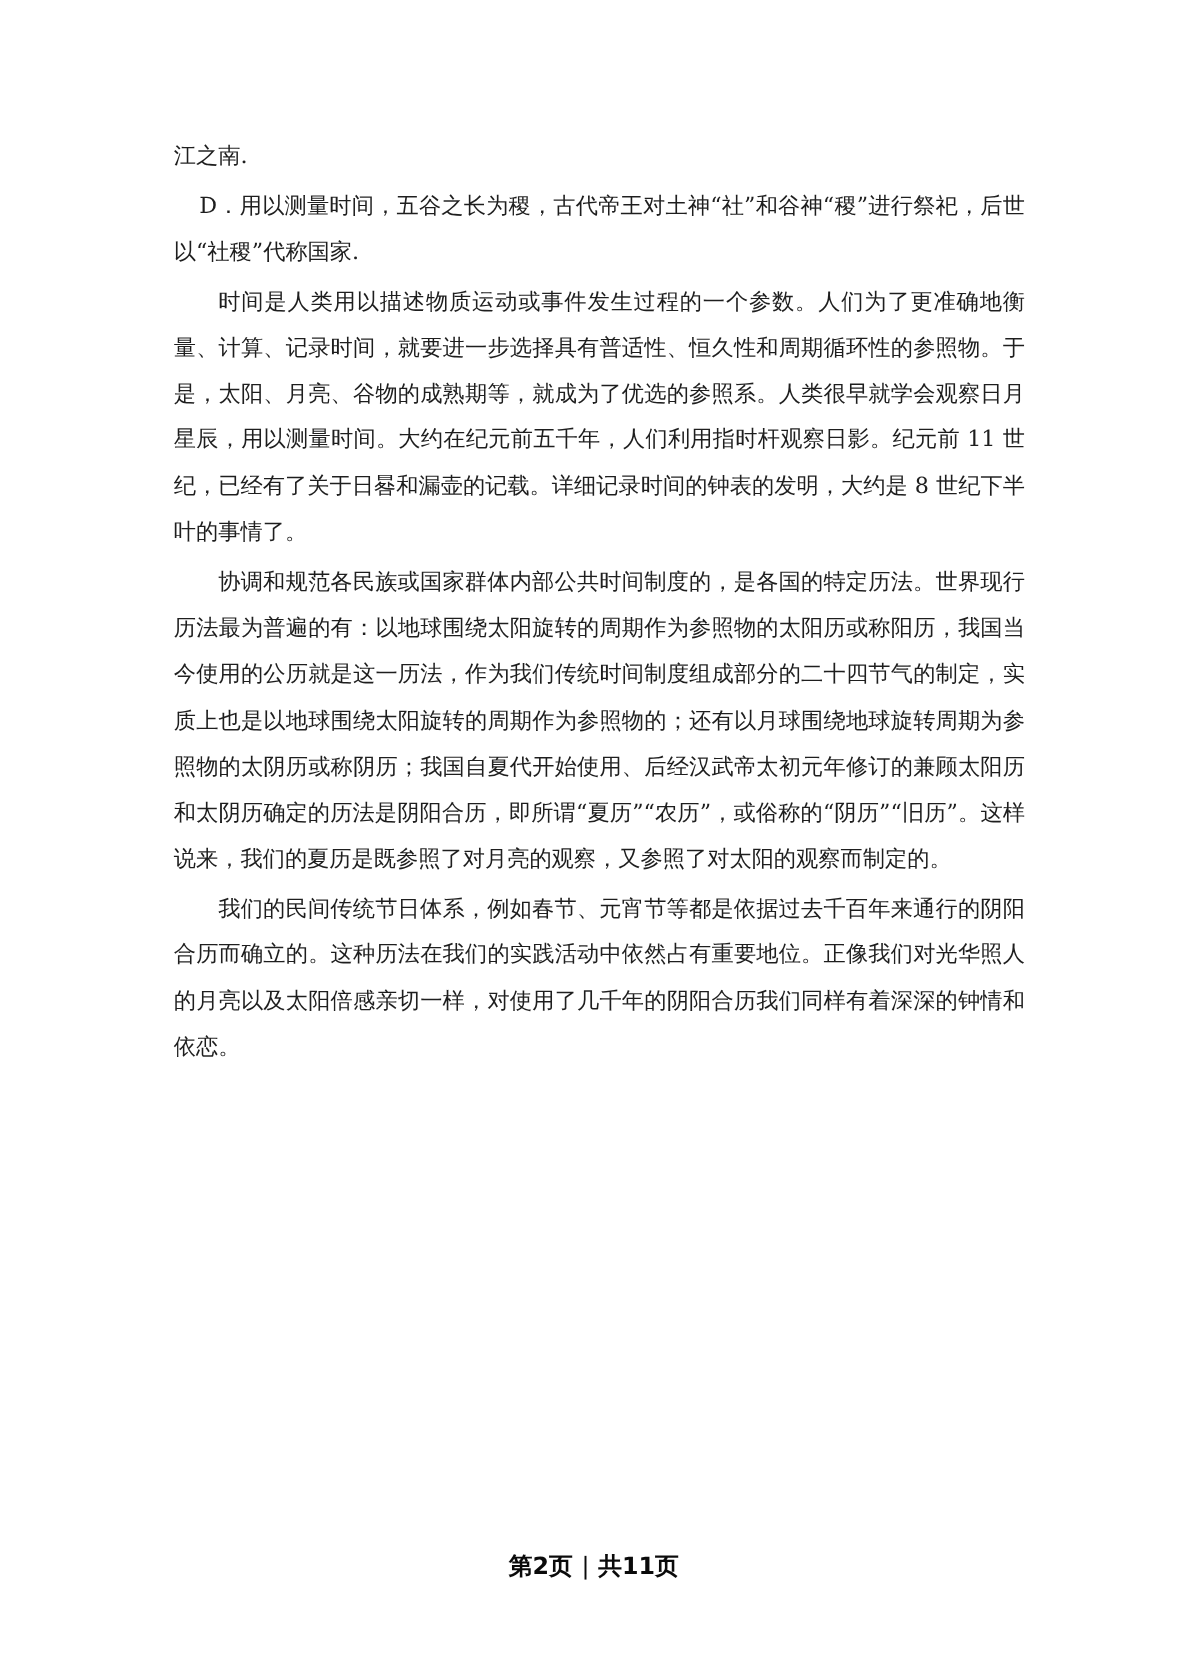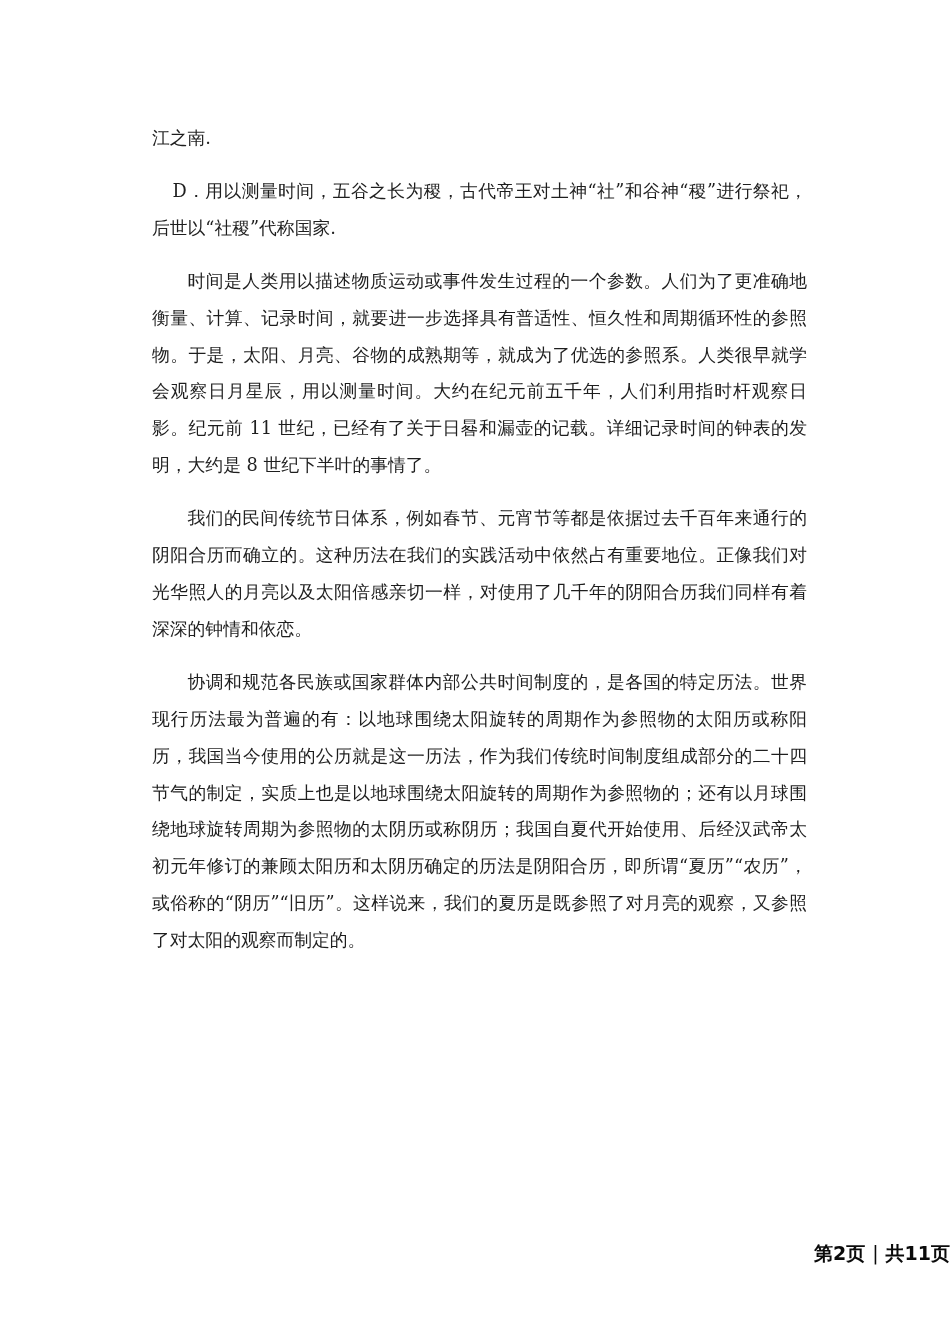--- a/index.html
+++ b/index.html
@@ -19,53 +19,53 @@
   .doc {
     position: absolute;
     left: 136px;
     top: 104px;
     width: 687px;
     font-size: 17.8px;
     line-height: 36.9px;
     text-align: justify;
   }
   .block {
-    margin: 16px;
+    margin: 3px;
     padding: 0;
   }
   .b-plain   { text-indent: 0; }
   .b-option  { text-indent: 1.15em; }
   .b-heading { text-indent: 0; font-weight: 700; }
   .b-question{ text-indent: 0; }
   .b-para    { text-indent: 2em; }
   .footer {
     position: absolute;
     left: 0;
     top: 1240px;
     width: 100%;
-    text-align: right;
+    text-align: center;
     font-family: "DejaVu Sans", "Liberation Sans", sans-serif;
     font-weight: 700;
     font-size: 19px;
     color: #0a0a0a;
     line-height: 26px;
   }
   .footer .sep {
     margin: 0 7px;
     font-weight: 400;
   }
 </style>
 </head>
 <body>
 
 <div class="page">
 
   <div class="doc">
       <div class="block b-plain">江之南.</div>
       <div class="block b-option">D．用以测量时间，五谷之长为稷，古代帝王对土神“社”和谷神“稷”进行祭祀，后世以“社稷”代称国家.</div>
       <div class="block b-para">时间是人类用以描述物质运动或事件发生过程的一个参数。人们为了更准确地衡量、计算、记录时间，就要进一步选择具有普适性、恒久性和周期循环性的参照物。于是，太阳、月亮、谷物的成熟期等，就成为了优选的参照系。人类很早就学会观察日月星辰，用以测量时间。大约在纪元前五千年，人们利用指时杆观察日影。纪元前 11 世纪，已经有了关于日晷和漏壶的记载。详细记录时间的钟表的发明，大约是 8 世纪下半叶的事情了。</div>
+      <div class="block b-para">协调和规范各民族或国家群体内部公共时间制度的，是各国的特定历法。世界现行历法最为普遍的有：以地球围绕太阳旋转的周期作为参照物的太阳历或称阳历，我国当今使用的公历就是这一历法，作为我们传统时间制度组成部分的二十四节气的制定，实质上也是以地球围绕太阳旋转的周期作为参照物的；还有以月球围绕地球旋转周期为参照物的太阴历或称阴历；我国自夏代开始使用、后经汉武帝太初元年修订的兼顾太阳历和太阴历确定的历法是阴阳合历，即所谓“夏历”“农历”，或俗称的“阴历”“旧历”。这样说来，我们的夏历是既参照了对月亮的观察，又参照了对太阳的观察而制定的。</div>
       <div class="block b-para">我们的民间传统节日体系，例如春节、元宵节等都是依据过去千百年来通行的阴阳合历而确立的。这种历法在我们的实践活动中依然占有重要地位。正像我们对光华照人的月亮以及太阳倍感亲切一样，对使用了几千年的阴阳合历我们同样有着深深的钟情和依恋。</div>
-      <div class="block b-para">协调和规范各民族或国家群体内部公共时间制度的，是各国的特定历法。世界现行历法最为普遍的有：以地球围绕太阳旋转的周期作为参照物的太阳历或称阳历，我国当今使用的公历就是这一历法，作为我们传统时间制度组成部分的二十四节气的制定，实质上也是以地球围绕太阳旋转的周期作为参照物的；还有以月球围绕地球旋转周期为参照物的太阴历或称阴历；我国自夏代开始使用、后经汉武帝太初元年修订的兼顾太阳历和太阴历确定的历法是阴阳合历，即所谓“夏历”“农历”，或俗称的“阴历”“旧历”。这样说来，我们的夏历是既参照了对月亮的观察，又参照了对太阳的观察而制定的。</div>
     </div>
 
   <div class="footer"><span>第2页</span><span class="sep">|</span><span>共11页</span></div>
 
 </div>
 
 </body></html>

